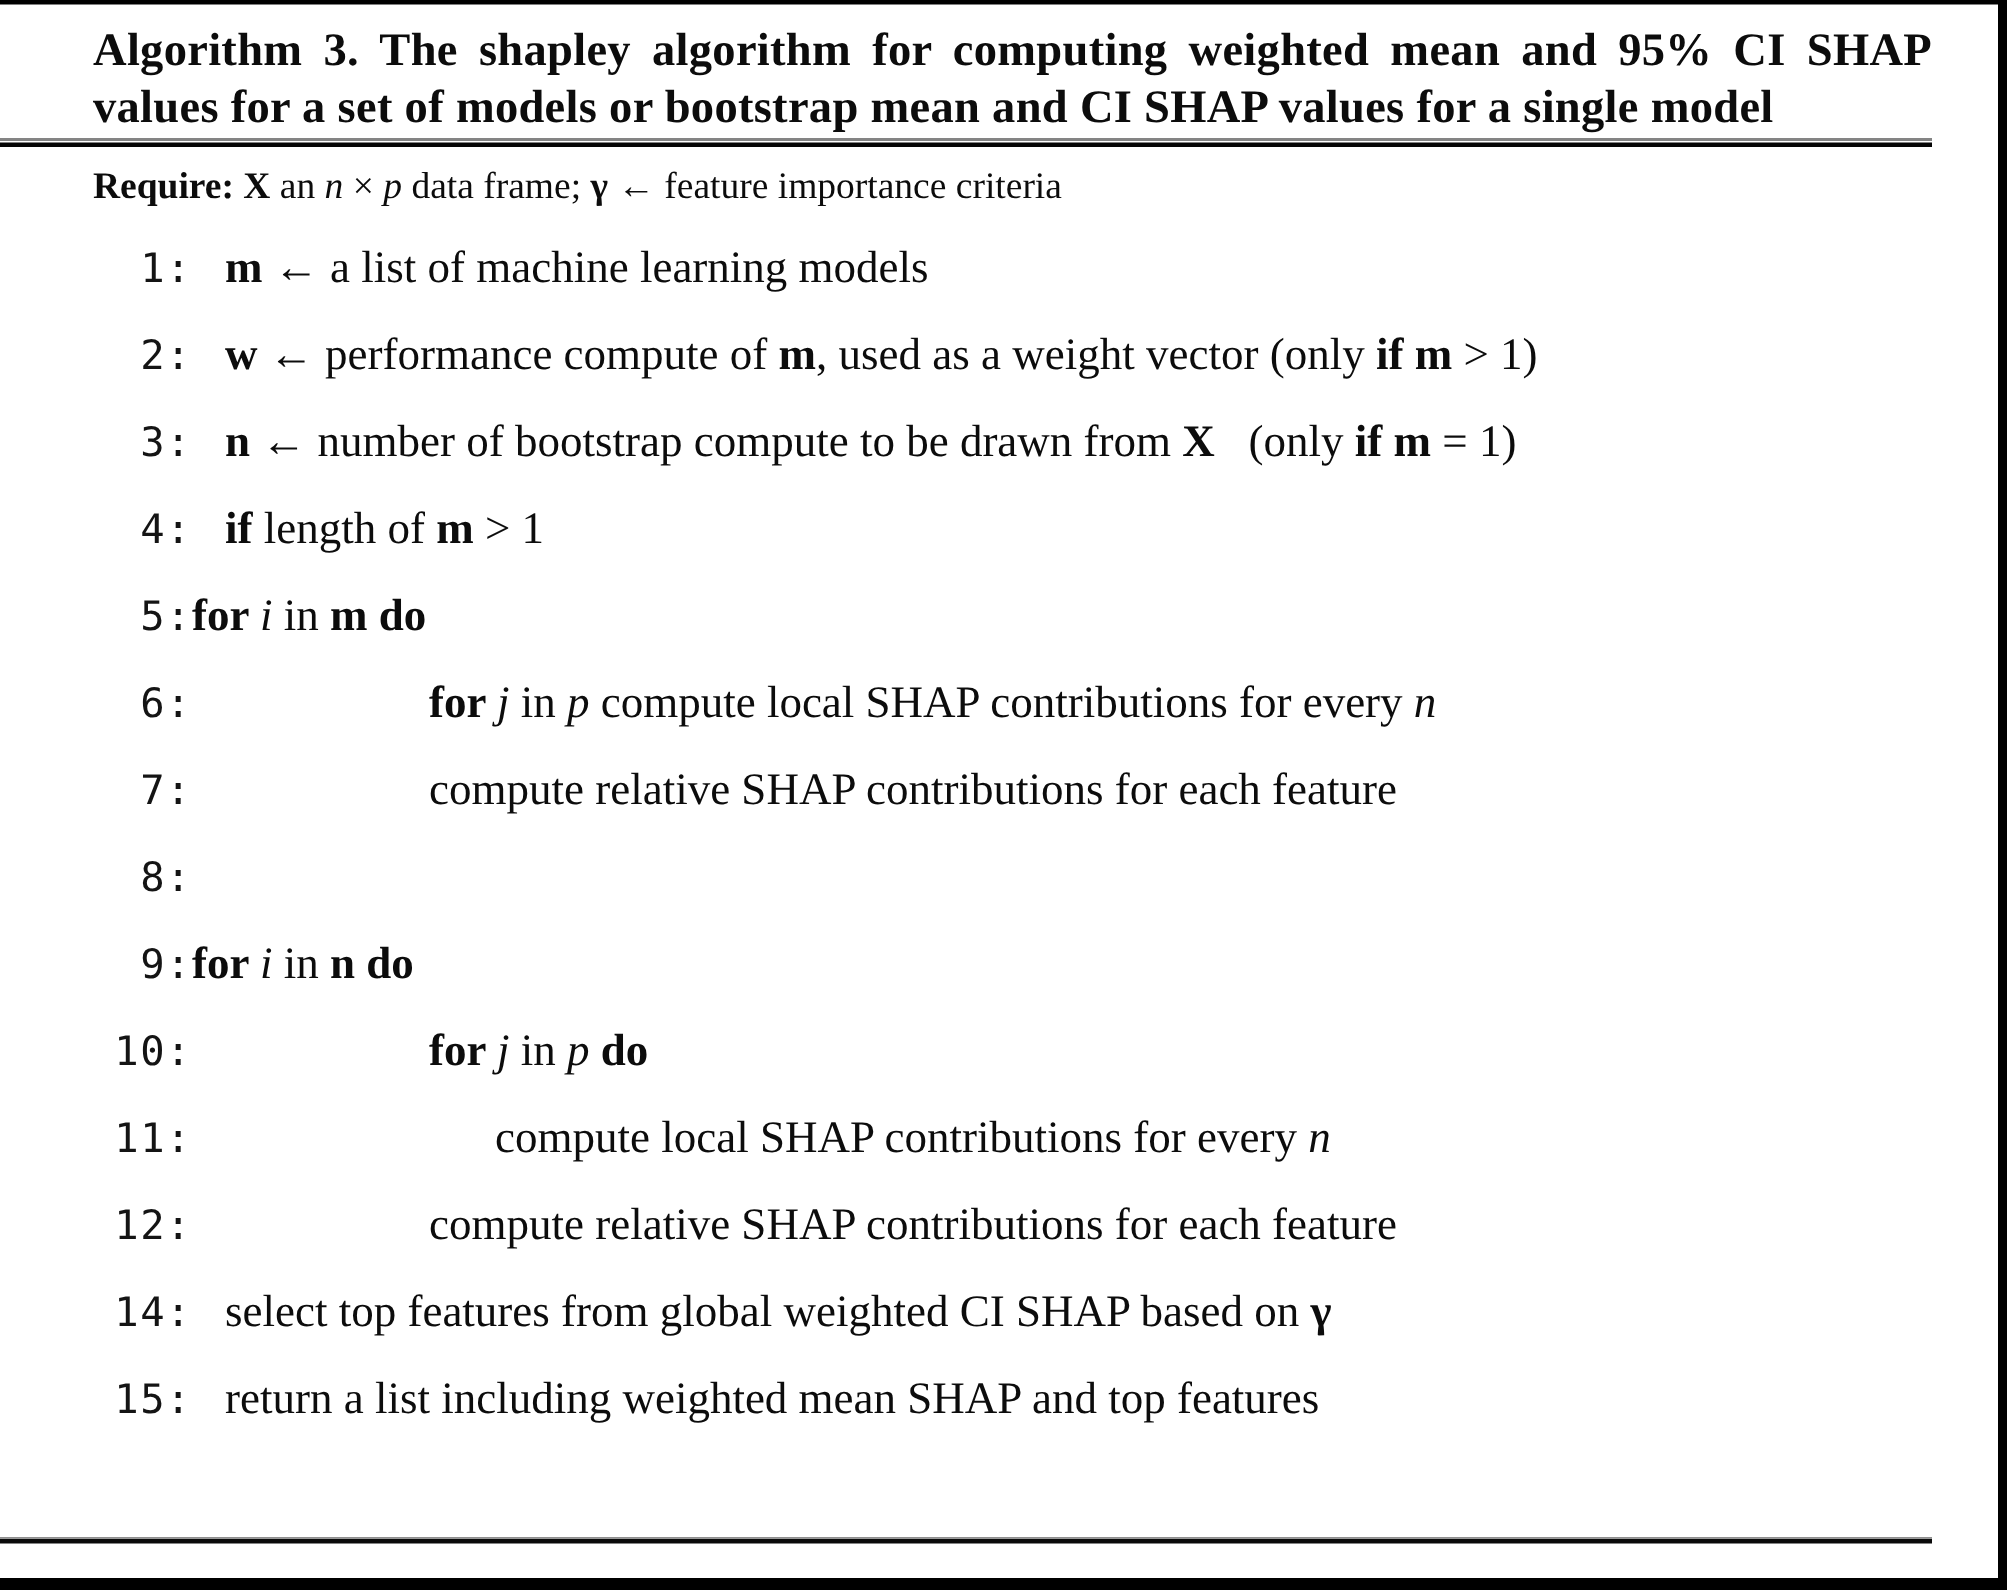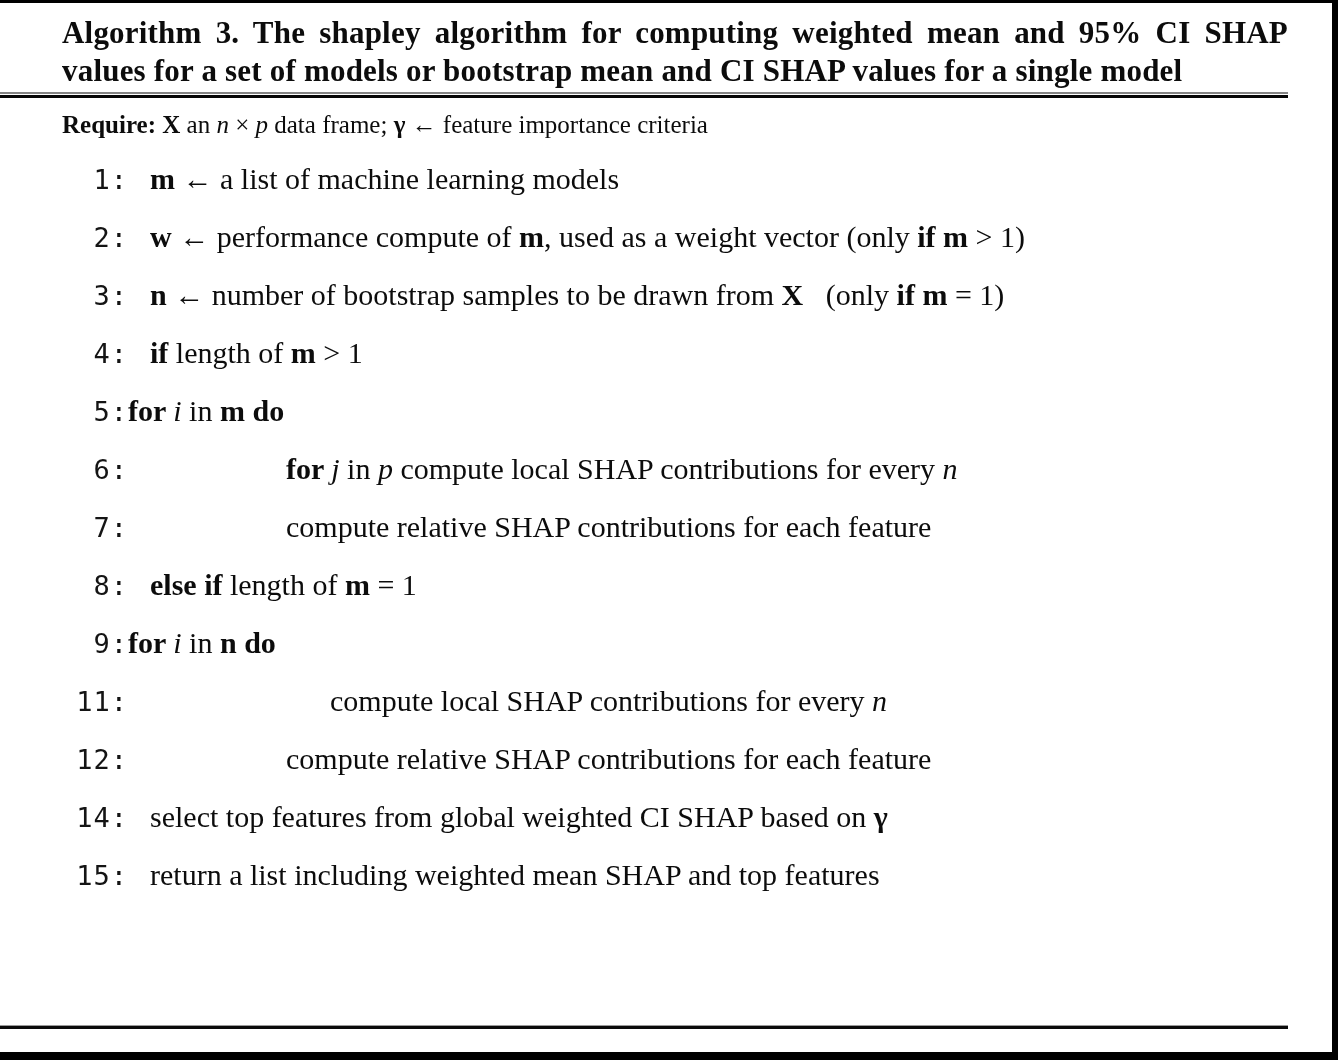--- a/index.html
+++ b/index.html
@@ -68,45 +68,48 @@
     <div class="algo-row">
     <span class="line-number">1:</span>
     <span class="line-content ind0"><span class="seg-b">m</span><span class="seg-r"> ← a list of machine learning models</span></span>
   </div>
     <div class="algo-row">
     <span class="line-number">2:</span>
     <span class="line-content ind0"><span class="seg-b">w</span><span class="seg-r"> ← performance compute of </span><span class="seg-b">m</span><span class="seg-r">, used as a weight vector (only </span><span class="seg-b">if m</span><span class="seg-r"> &gt; 1)</span></span>
   </div>
     <div class="algo-row">
     <span class="line-number">3:</span>
-    <span class="line-content ind0"><span class="seg-b">n</span><span class="seg-r"> ← number of bootstrap samples to be drawn from </span><span class="seg-b">X</span><span class="seg-r">&nbsp;&nbsp; (only </span><span class="seg-b">if m</span><span class="seg-r"> = 1)</span></span>
+    <span class="line-content ind0"><span class="seg-b">n</span><span class="seg-r"> ← number of bootstrap compute to be drawn from </span><span class="seg-b">X</span><span class="seg-r">&nbsp;&nbsp; (only </span><span class="seg-b">if m</span><span class="seg-r"> = 1)</span></span>
   </div>
     <div class="algo-row">
     <span class="line-number">4:</span>
     <span class="line-content ind0"><span class="seg-b">if </span><span class="seg-r">length of </span><span class="seg-b">m</span><span class="seg-r"> &gt; 1</span></span>
   </div>
     <div class="algo-row">
     <span class="line-number">5:</span>
     <span class="line-content ind1"><span class="seg-b">for </span><span class="seg-i">i</span><span class="seg-r"> in </span><span class="seg-b">m do</span></span>
   </div>
     <div class="algo-row">
     <span class="line-number">6:</span>
     <span class="line-content ind2"><span class="seg-b">for </span><span class="seg-i">j</span><span class="seg-r"> in </span><span class="seg-i">p</span><span class="seg-r"> compute local SHAP contributions for every </span><span class="seg-i">n</span></span>
   </div>
     <div class="algo-row">
     <span class="line-number">7:</span>
     <span class="line-content ind2"><span class="seg-r">compute relative SHAP contributions for each feature</span></span>
   </div>
     <div class="algo-row">
     <span class="line-number">8:</span>
-    <span class="line-content ind0"><span class="seg-b">else if </span><span class="seg-r">length of </span><span class="seg-b">m</span><span class="seg-r"> = 1</span></span>
   </div>
     <div class="algo-row">
     <span class="line-number">9:</span>
     <span class="line-content ind1"><span class="seg-b">for </span><span class="seg-i">i</span><span class="seg-r"> in </span><span class="seg-b">n do</span></span>
+  </div>
+    <div class="algo-row">
+    <span class="line-number">10:</span>
+    <span class="line-content ind2"><span class="seg-b">for </span><span class="seg-i">j</span><span class="seg-r"> in </span><span class="seg-i">p</span><span class="seg-r"> </span><span class="seg-b">do</span></span>
   </div>
     <div class="algo-row">
     <span class="line-number">11:</span>
     <span class="line-content ind3"><span class="seg-r">compute local SHAP contributions for every </span><span class="seg-i">n</span></span>
   </div>
     <div class="algo-row">
     <span class="line-number">12:</span>
     <span class="line-content ind2"><span class="seg-r">compute relative SHAP contributions for each feature</span></span>
   </div>
     <div class="algo-row">

